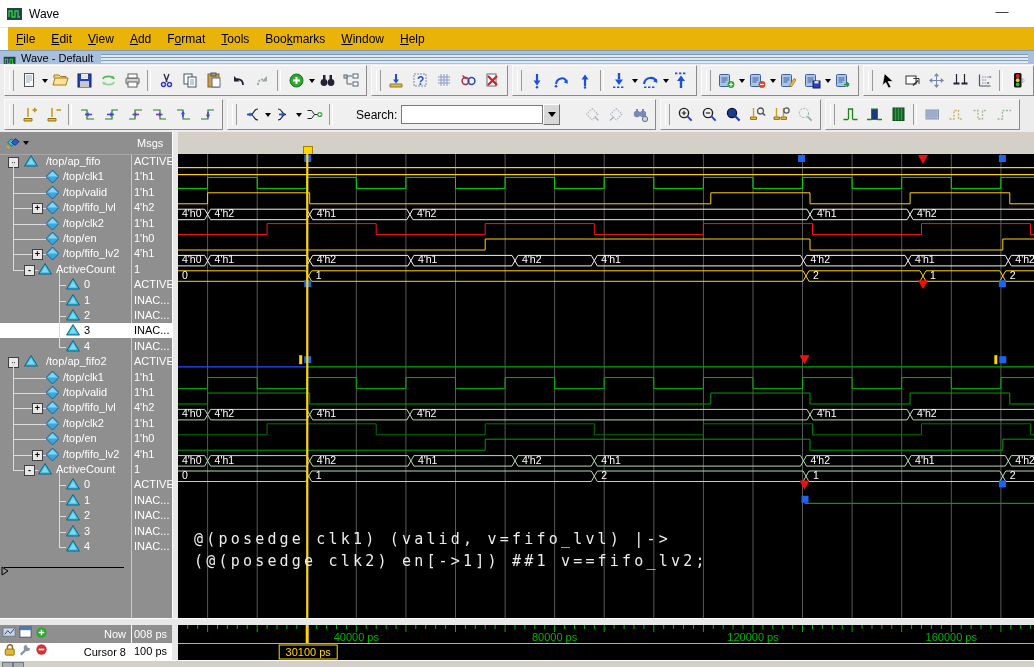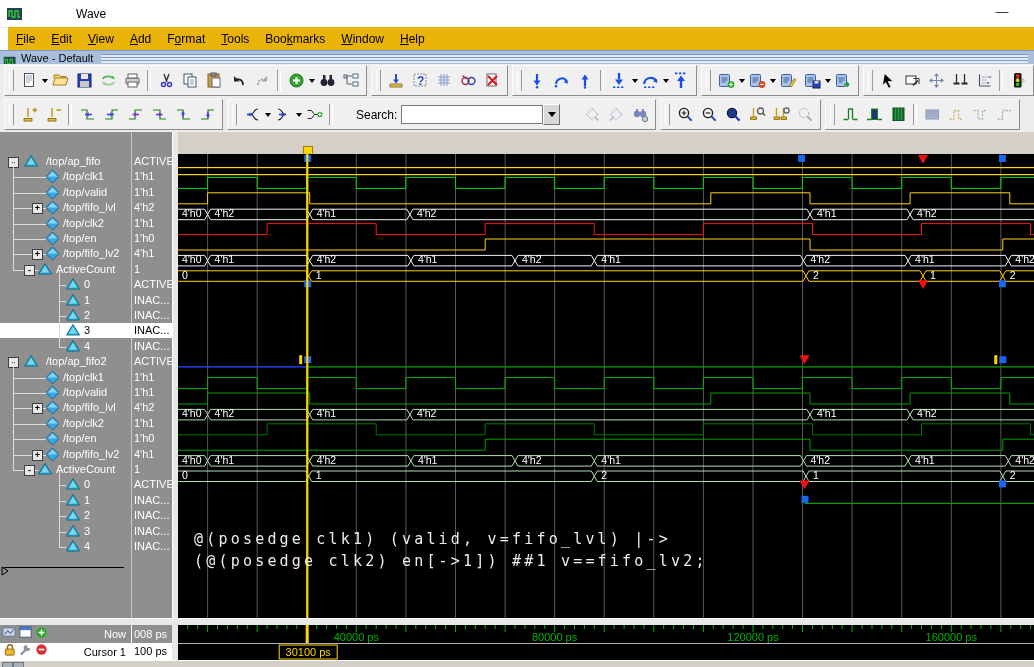--- a/index.html
+++ b/index.html
@@ -1,20 +1,20 @@
 <!DOCTYPE html>
 <html><head>
 <meta charset="utf-8">
 <style>
   html,body{margin:0;padding:0;background:#c0c0c0;}
   .window{position:relative;width:1034px;height:667px;background:#ffffff;
     font-family:"Liberation Sans",sans-serif;overflow:hidden;outline:1px solid #808080;}
   
   .titlebar{position:absolute;left:0;top:0;width:1034px;height:27px;background:#ffffff;
-    display:flex;align-items:center;border-bottom:1px solid #e8e8e8;gap:47px;}
+    display:flex;align-items:center;border-bottom:1px solid #e8e8e8;}
   .titlebar .appicon{margin-left:7px;width:16px;height:14px;}
   .titlebar .ttl{margin-left:6px;font-size:12px;color:#000;}
   .minbtn{position:absolute;right:22px;top:4px;font-size:13px;color:#222;width:20px;text-align:center;}
   
   .menubar{position:absolute;left:0;top:27px;width:1034px;height:23px;background:#eab308;
     display:flex;align-items:center;font-size:12px;color:#000;margin-left:8px;}
   .menuitem{padding:2px 8px;cursor:default;}
   .menuitem u{text-decoration:underline;}
   
   .panehdr{position:absolute;left:0;top:50px;width:1034px;height:14px;background:#a8c0dc;
@@ -713,20 +713,31 @@
               </svg>
             </span>
           </span>
         </div>
       </div>
   </div>
 
   <div class="main">
     <div class="treepanel"></div>
     <div class="valuecol"></div>
+    <div class="mainhdr">
+      <span class="panelicon">
+        <svg width="16" height="15" viewBox="0 0 17 16">
+            <path d="M4 8l4-4 4 4-4 4z" fill="#38c0dc" stroke="#15617e"></path>
+            <path d="M8 8l4-4 4 3-4 4z" fill="#3a58c8" stroke="#15306e"></path>
+            <path d="M3 12l3 2" stroke="#d8a820" stroke-width="2"></path>
+          </svg>
+        <span class="caret"></span>
+      </span>
+      <span class="msgshdr">Msgs</span>
+    </div>
     <div class="rows" id="treerows">
         <div class="trow" style="top: 0px;">
           <span class="expander" style="left: 8px;">-</span>
           <span class="ticon" style="left: 24px;"><svg width="14" height="12" viewBox="0 0 14 12">
               <path d="M7 .5L13.5 11H.5z" fill="#30b8e0" stroke="#0a6080" stroke-width=".9"></path>
               <path d="M7 3L10.8 9.5H3.2z" fill="#7fd8ee"></path>
             </svg></span>
           <span class="tlabel" style="left: 46px;">/top/ap_fifo</span>
           <span class="tvalue">ACTIVE</span>
         </div>
@@ -1170,21 +1181,21 @@
               </svg></span>
             <span><svg width="15" height="15" viewBox="0 0 16 16">
                 <path d="M3 13.5l6.5-6.5" stroke="#8895a5" stroke-width="2.4"></path>
                 <path d="M9 3a3.5 3.5 0 104 4l-2.5-.8L9.8 5z" fill="#8895a5"></path>
               </svg></span>
             <span><svg width="15" height="15" viewBox="0 0 16 16">
                 <circle cx="8" cy="8" r="5.5" fill="#d83030"></circle>
                 <path d="M5 8h6" stroke="#fff" stroke-width="1.8"></path>
               </svg></span>
           </span>
-        <span class="bllab" style="color:#000">Cursor 1</span>
+        <span class="bllab" style="color:#000">Cursor 8</span>
       </div>
     </div>
     <div class="bval">
       <div class="v1">008 ps</div>
       <div class="v2">100 ps</div>
     </div>
     <div class="bsash"></div>
     <div class="tl">
       <svg id="tlsvg" width="856" height="35">
           <rect x="0" y="0" width="856" height="35" fill="#000"></rect>

